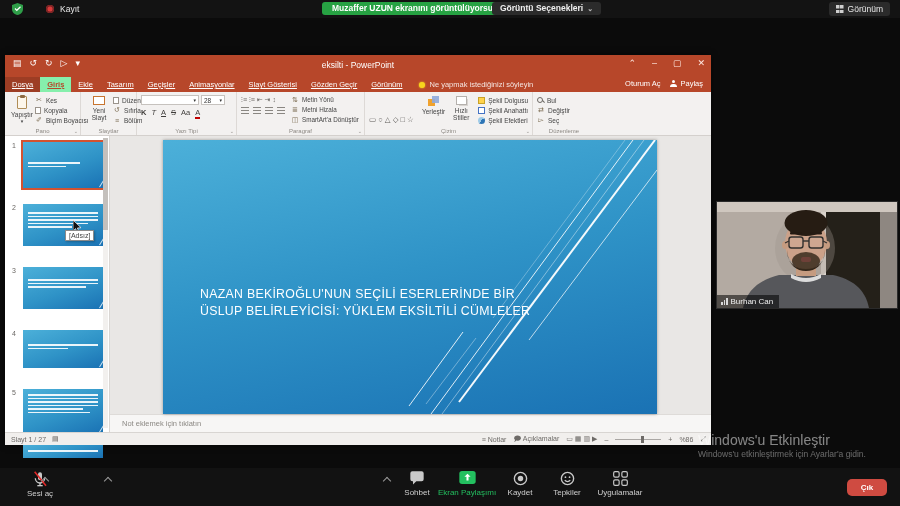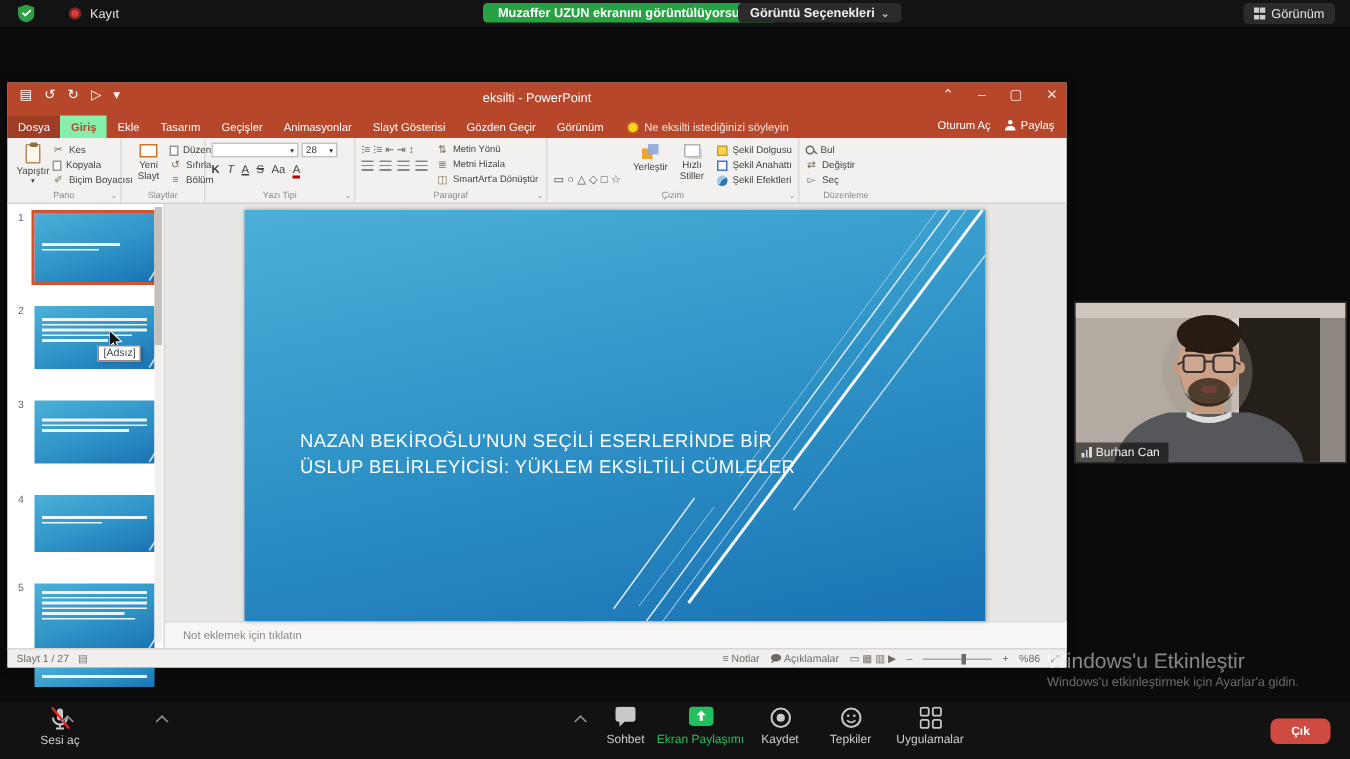--- a/index.html
+++ b/index.html
@@ -21,21 +21,21 @@
     linear-gradient(#cfcfcf,#cfcfcf) 0 100%/3.5px 3.5px no-repeat,
     linear-gradient(#cfcfcf,#cfcfcf) 100% 100%/3.5px 3.5px no-repeat;}
 
   
   .ppt{position:absolute;left:5px;top:55px;width:706px;height:390px;background:#f3f1f0;box-shadow:0 0 6px rgba(0,0,0,.6);}
   .ppt-title{position:absolute;left:0;top:0;width:100%;height:21px;background:#b7472a;color:#fff;}
   .qat{position:absolute;left:8px;top:3px;display:flex;gap:8px;font-size:9px;color:#fff;}
   .ppt-title .wtitle{position:absolute;left:0;right:0;top:5px;text-align:center;font-size:8.5px;color:#fff;}
   .winctl{position:absolute;right:6px;top:3px;display:flex;gap:16px;font-size:9px;color:#ffe9e2;}
   .tabsrow{position:absolute;left:0;top:21px;width:100%;height:16px;background:#b7472a;display:flex;align-items:flex-end;}
-  .tab{font-size:7.5px;color:#fff;padding:3px 7px;white-space:nowrap;}
+  .tab{font-size:7.5px;color:#fff;padding:3px 7px;white-space:nowrap;text-decoration:underline;}
   .tab.file{background:rgba(0,0,0,.14);}
   .tab.active{background:#86efac;color:#b7472a;font-weight:bold;}
   .tellme{display:flex;align-items:center;gap:4px;margin-left:10px;font-size:7.5px;color:rgba(255,255,255,.85);padding-bottom:3px;white-space:nowrap;}
   .bulb{width:6px;height:6px;border-radius:50%;background:#f7d51d;box-shadow:0 0 2px #f7d51d;}
   .acct{position:absolute;right:8px;top:24px;display:flex;gap:10px;font-size:7.5px;color:#fff;align-items:center;}
   .person{display:inline-block;width:7px;height:7px;position:relative;}
   .person::before{content:"";position:absolute;left:2px;top:0;width:3px;height:3px;border-radius:50%;background:#fff;}
   .person::after{content:"";position:absolute;left:0;top:3.5px;width:7px;height:3.5px;border-radius:3px 3px 0 0;background:#fff;}
 
   
@@ -166,21 +166,21 @@
       <div class="tab active">Giriş</div>
       <div class="tab">Ekle</div>
       <div class="tab">Tasarım</div>
       <div class="tab">Geçişler</div>
       <div class="tab">Animasyonlar</div>
       <div class="tab">Slayt Gösterisi</div>
       <div class="tab">Gözden Geçir</div>
       <div class="tab">Görünüm</div>
       <div class="tellme">
         <span class="bulb"></span>
-        <span>Ne eksilti istediğinizi söyleyin</span>
+        <span>Ne yapmak istediğinizi söyleyin</span>
       </div>
     </div>
     <div class="acct">
       <span>Oturum Aç</span>
       <span style="display:flex;align-items:center;gap:3px">
         <span class="person"></span>
         <span>Paylaş</span>
       </span>
     </div>
 

